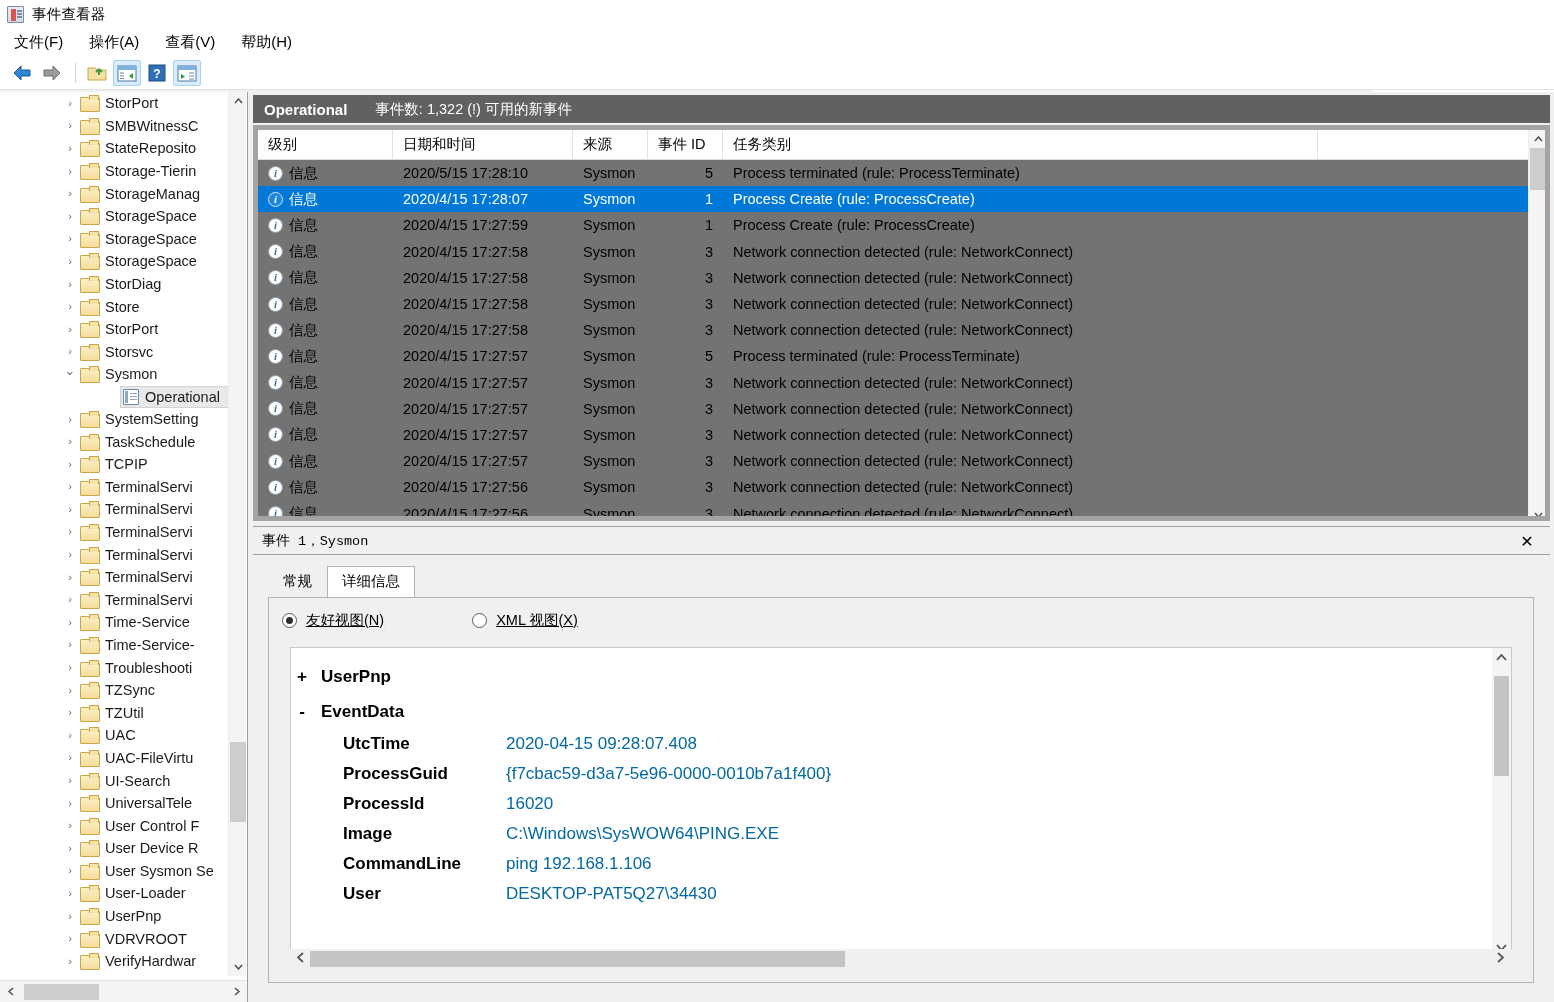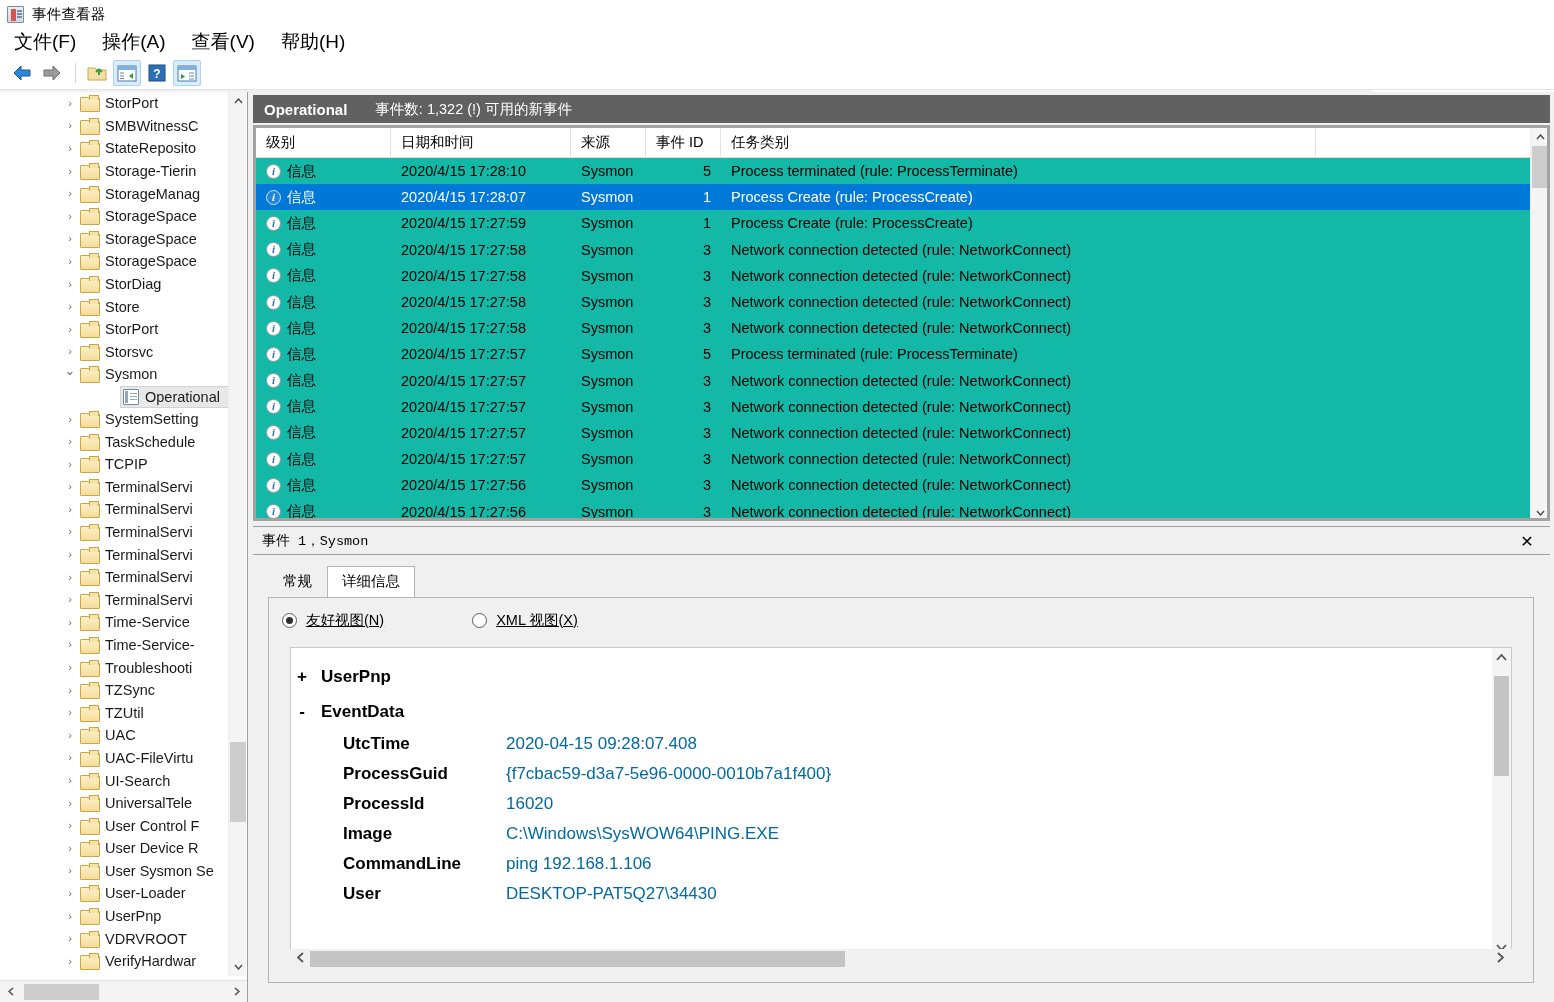--- a/index.html
+++ b/index.html
@@ -33,21 +33,21 @@
   }
   .title-text { font-size: 14.5px; color: #000; letter-spacing: .2px; }
 
   
   .menubar {
     position: absolute; left: 0; top: 29px; width: 1554px; height: 28px;
     background: #ffffff; display: flex; align-items: center; padding-left: 12px;
     border-bottom: 1px solid #ffffff;
   }
   .menu-item {
-    font-size: 19px; color: #000; padding: 2px 12px 3px 2px; margin-right: 12px;
+    font-size: 15px; color: #000; padding: 2px 12px 3px 2px; margin-right: 12px;
     cursor: default; white-space: nowrap;
   }
 
   
   .toolbar {
     position: absolute; left: 0; top: 57px; width: 1554px; height: 33px;
     background: #ffffff; display: flex; align-items: center; padding-left: 8px;
     border-bottom: 1px solid #e3e3e3;
   }
   .tb-btn {
@@ -136,21 +136,21 @@
   .list-head {
     position: absolute; left: 4px; top: 3px; width: 1297px; height: 28px;
     background: #616161; display: flex; align-items: center; padding-left: 11px; color: #ffffff;
   }
   .list-head-title { font-size: 15px; font-weight: bold; margin-right: 28px; }
   .list-head-sub { font-size: 14.5px; }
 
   
   .list-wrap {
     position: absolute; left: 4px; top: 33px; width: 1297px; height: 396px;
-    background: #14b8a6; border: 3px solid #a3a3a3; overflow: hidden;
+    background: #737373; border: 5px solid #a3a3a3; overflow: hidden;
   }
   .cols {
     display: flex; height: 30px; align-items: center;
     border-bottom: 1px solid #dcdcdc; background: #ffffff; font-size: 14.5px; color: #000;
   }
   .col { padding-left: 10px; border-right: 1px solid #e2e2e2; height: 30px;
          display: flex; align-items: center; overflow: hidden; white-space: nowrap; flex: none; }
   .c-level { width: 135px; }
   .c-date  { width: 180px; }
   .c-src   { width: 75px; }
@@ -539,21 +539,21 @@
         <div class="col c-id" style="justify-content:flex-start;padding-left:10px;">事件 ID</div>
         <div class="col c-task">任务类别</div>
         <div class="col c-tail"></div>
       </div>
       <div class="rows" id="event-rows">
           <div class="erow">
             <div class="cell lvl">
               <span class="info-ico">i</span>
               <span>信息</span>
             </div>
-            <div class="cell dt">2020/4/15 17:28:10</div>
+            <div class="cell dt">2020/5/15 17:28:10</div>
             <div class="cell src">Sysmon</div>
             <div class="cell eid">5</div>
             <div class="cell tsk">Process terminated (rule: ProcessTerminate)</div>
           </div>
           <div class="erow sel">
             <div class="cell lvl">
               <span class="info-ico">i</span>
               <span>信息</span>
             </div>
             <div class="cell dt">2020/4/15 17:28:07</div>

